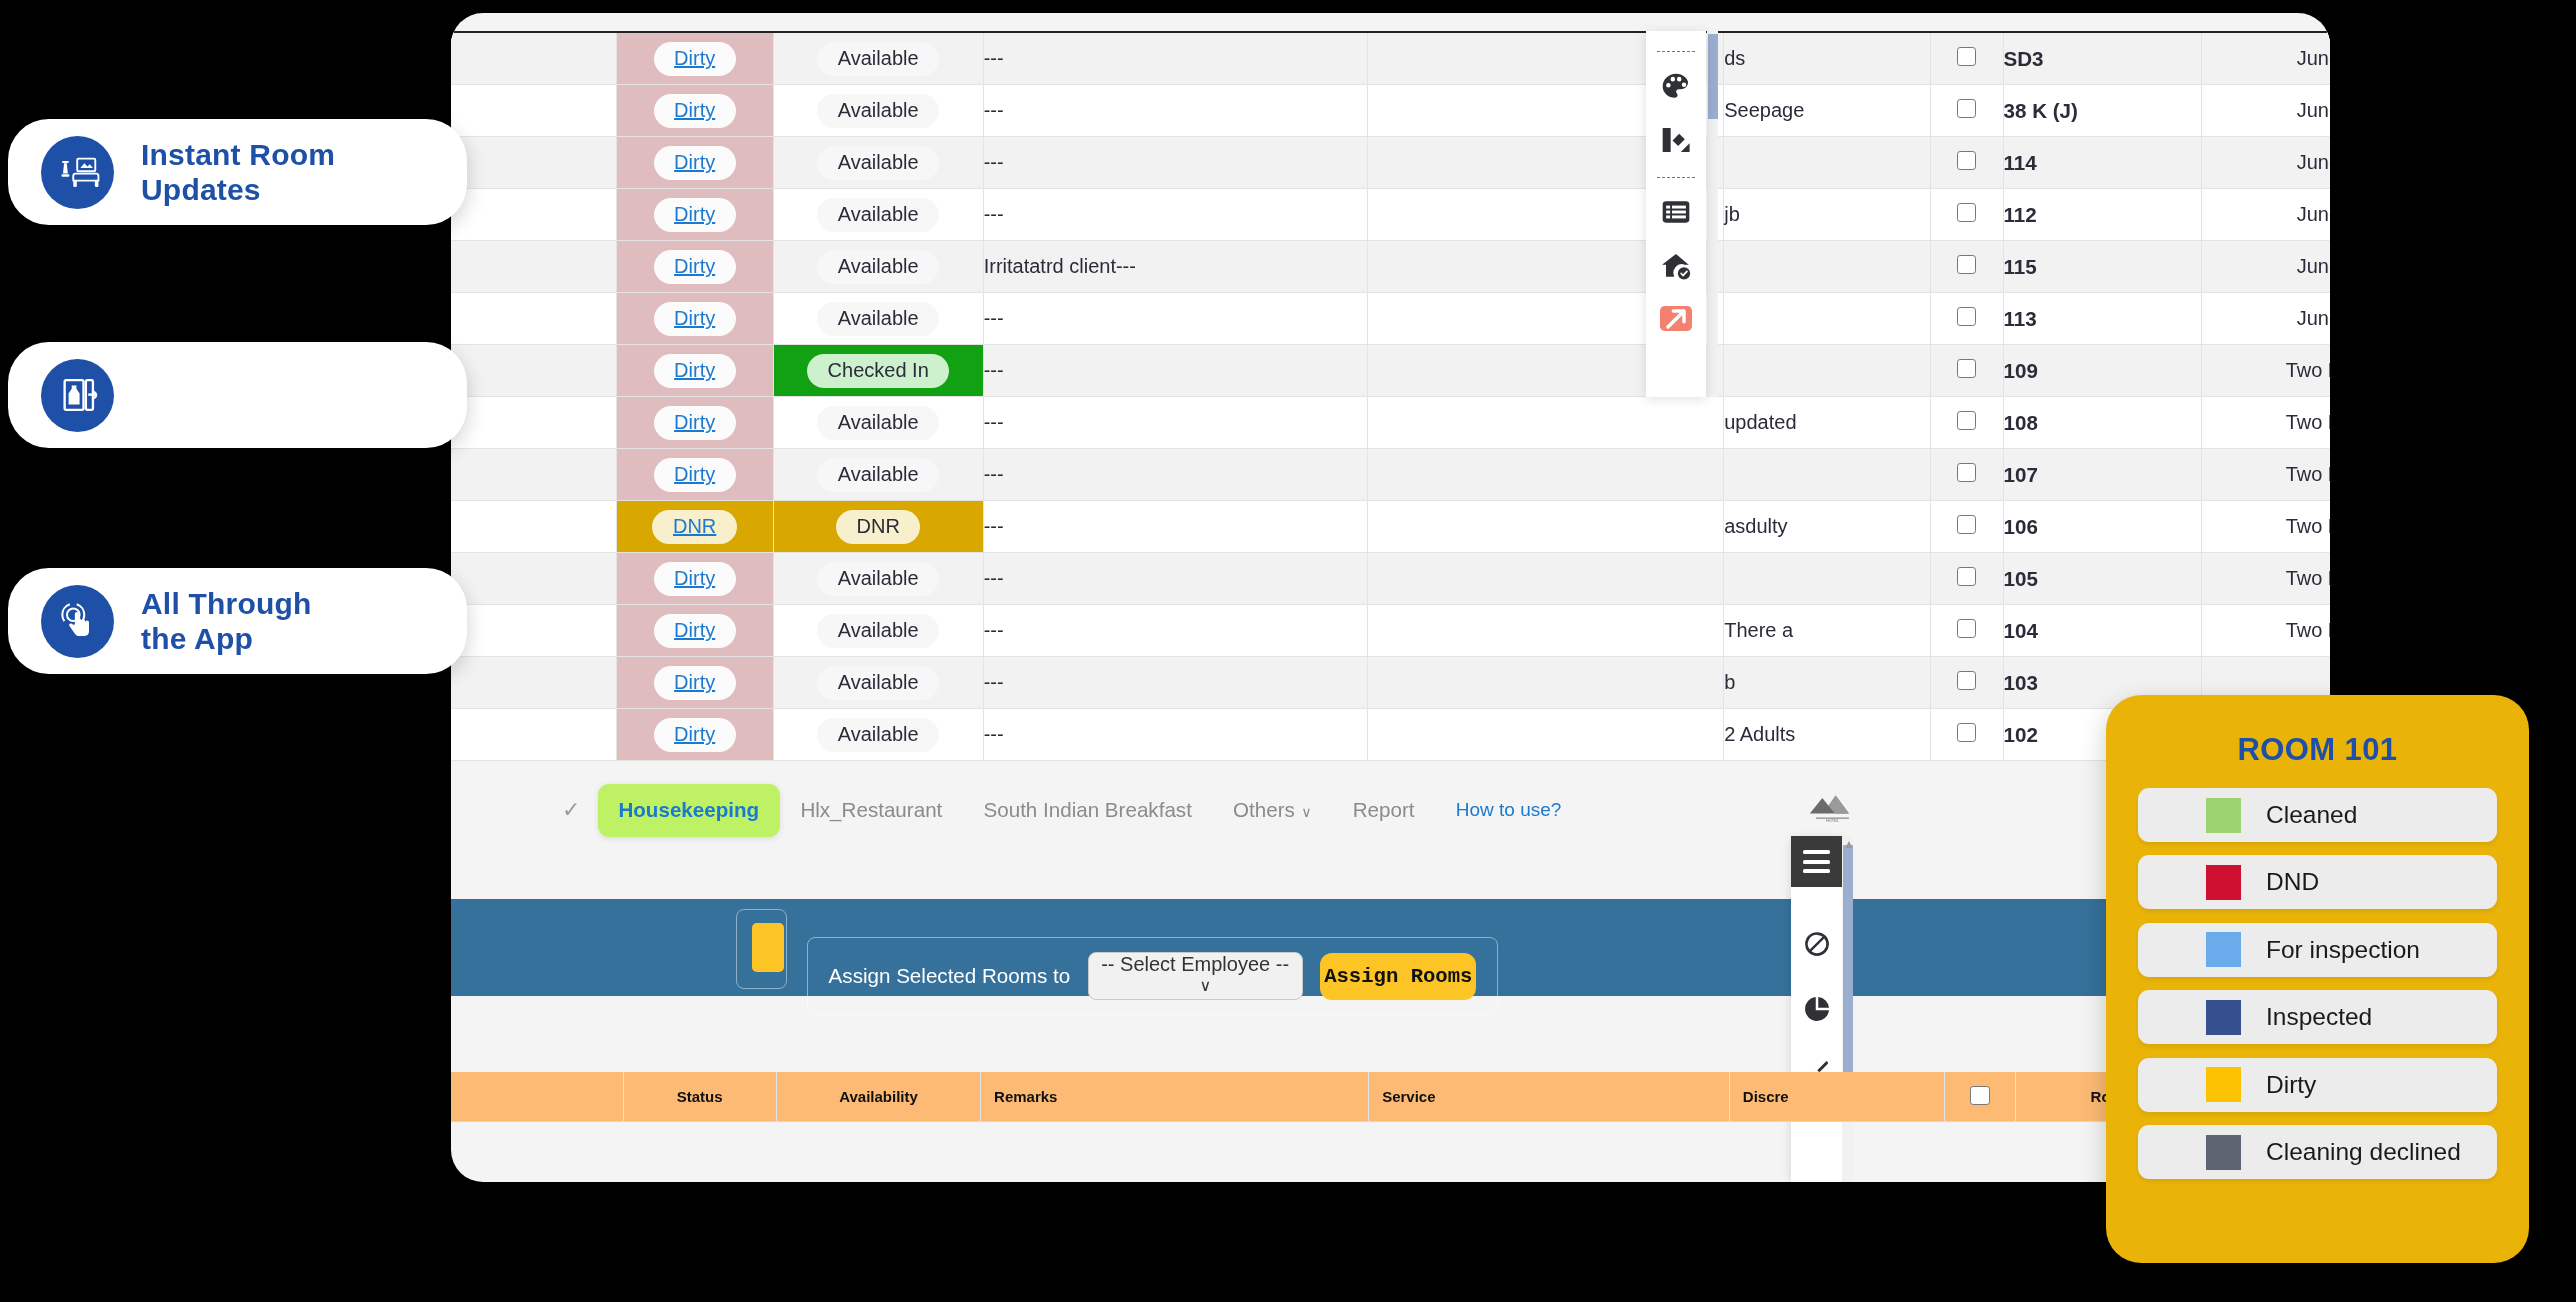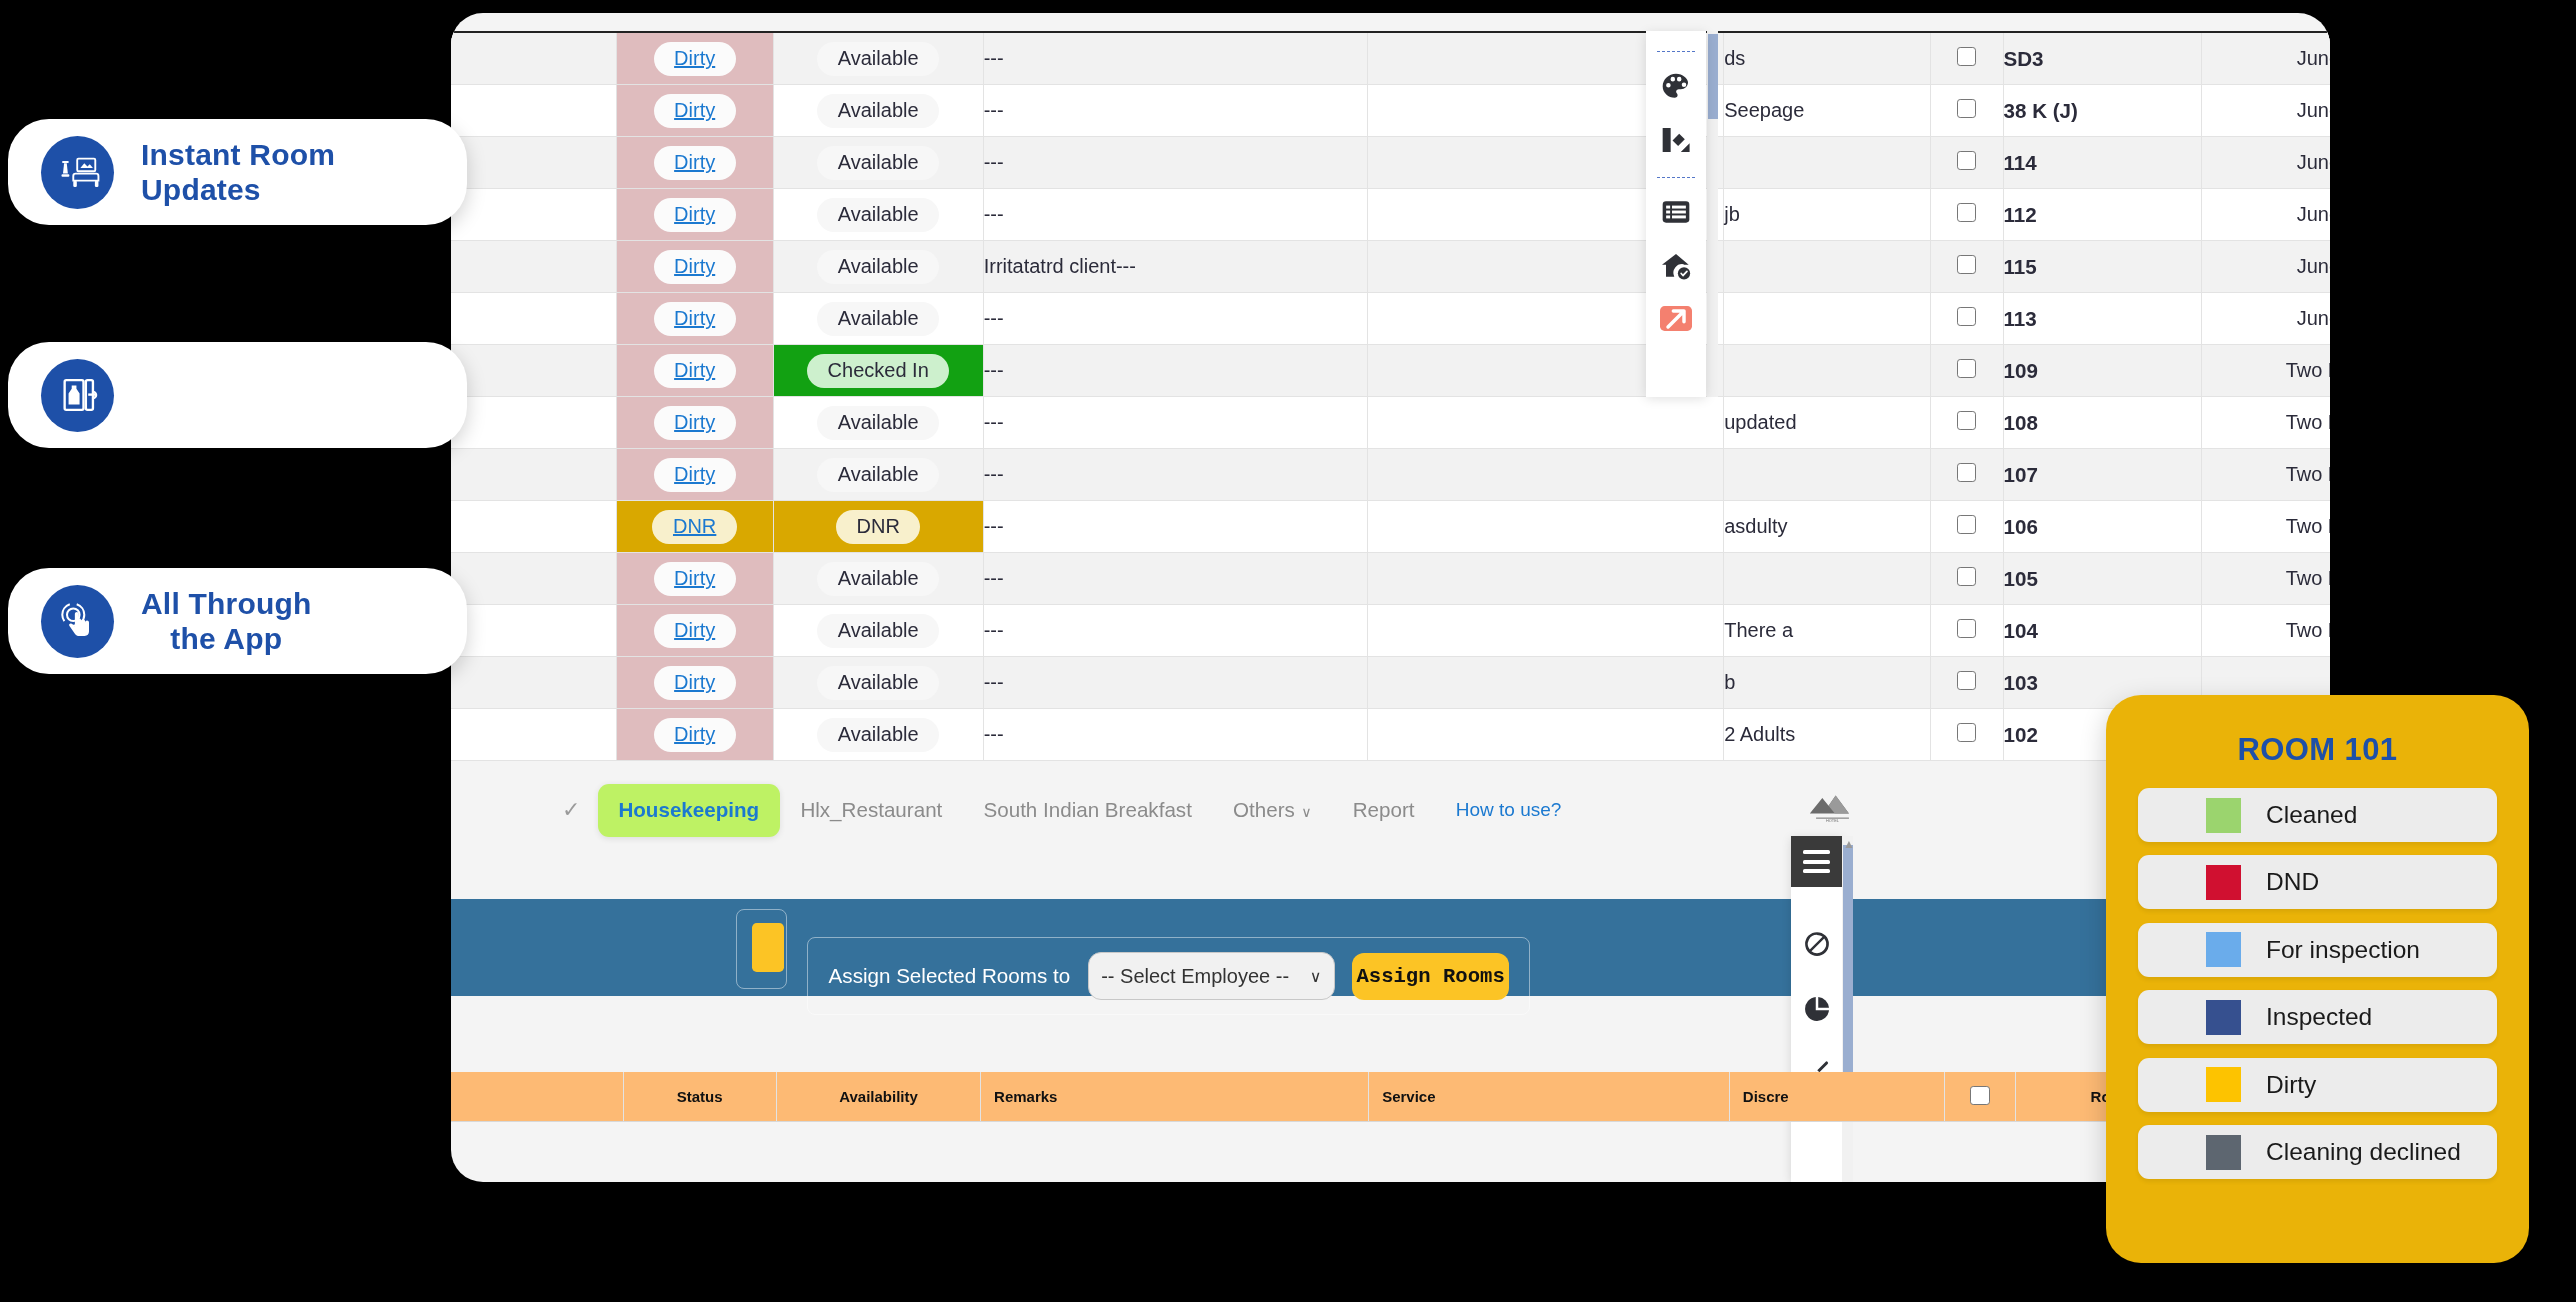--- a/index.html
+++ b/index.html
@@ -83,22 +83,22 @@
   
   #bluebar{position:absolute;left:-93px;top:886px;width:2136px;height:97px;background:#35719b;}
   #assign-group{position:absolute;left:356px;top:896px;height:78px;
     border:0.8px solid rgba(255,255,255,.45);border-radius:8px;display:flex;align-items:center;
     padding:0 20.6px;box-sizing:border-box;margin-top:28px;}
   #yellow-stub{position:absolute;left:301px;top:910px;width:32px;height:49px;
     background:#fcc425;border-radius:4.7px;}
   #yellow-stub-frame{position:absolute;left:285px;top:896px;width:49px;height:78px;
     border:0.8px solid rgba(255,255,255,.45);border-radius:8px;}
   .assign-label{color:#fff;font-size:20.6px;margin-right:17.4px;white-space:nowrap;}
-  #emp-select{background:#f1f1f1;border:0.8px solid #c8c8c8;border-radius:13px;height:46px;
-    display:flex;align-items:center;padding:0 12.7px;font-size:20px;color:#333;white-space:nowrap;}
+  #emp-select{background:#f1f1f1;border:0.8px solid #c8c8c8;border-radius:8px;height:46px;
+    display:flex;align-items:center;padding:0 12.7px;font-size:20px;color:#333;white-space:nowrap;flex-direction:column;}
   #emp-select .caret{margin-left:20.6px;font-size:16px;}
   #assign-rooms-btn{background:#fcc425;color:#111;font-weight:bold;font-size:20.6px;
     padding:12px 4px;border-radius:12px;margin-left:17.4px;white-space:nowrap;font-family:Liberation Mono, monospace;}
   #sethk-frame{position:absolute;left:1697px;top:896px;height:78px;
     border:0.8px solid rgba(255,255,255,.45);border-radius:8px;display:flex;align-items:center;
     padding:0 24px;box-sizing:border-box;color:#fff;font-size:20.6px;white-space:nowrap;}
 
   
   #sidebar-lower{position:absolute;left:1340px;top:823px;width:51px;height:346px;background:#fff;
     box-shadow:0 1.6px 9.5px rgba(0,0,0,.13);}
@@ -114,21 +114,21 @@
 
   
   .fcard{position:absolute;background:#fff;border-radius:41px;display:flex;align-items:center;
     padding-left:33px;box-sizing:border-box;box-shadow:0 6.3px 20.6px rgba(0,0,0,.18);}
   .fcard .fi{width:73px;height:73px;border-radius:50%;background:#1e50a8;flex:none;
     display:flex;align-items:center;justify-content:center;margin-right:27px;}
   .fcard .fi svg{width:44px;height:44px;fill:#fff;}
   .fcard .ft{color:#1e50a8;font-size:30px;font-weight:bold;line-height:1.17;letter-spacing:0.2px;}
   #fcard-0{left:8px;top:119px;width:459px;height:106px;}
   #fcard-1{left:8px;top:342px;width:459px;height:106px;}
-  #fcard-2{left:8px;top:568px;width:459px;height:106px;text-align:center;}
+  #fcard-2{left:8px;top:568px;width:459px;height:106px;}
 
   
   #legend{position:absolute;left:2106px;top:695px;width:423px;height:568px;background:#eab308;
     border-radius:35px;box-shadow:0 8px 27px rgba(0,0,0,.2);padding:27px 32px;box-sizing:border-box;}
   #legend-title{color:#1e50a8;font-size:31px;font-weight:bold;text-align:center;
     letter-spacing:0.4px;margin:9.5px 0 20.6px;}
   .lrow{display:flex;align-items:center;background:#ececec;border-radius:11px;height:54px;
     margin-bottom:13.4px;padding-left:68px;box-sizing:border-box;box-shadow:0 2.4px 4px rgba(0,0,0,.07);}
   .lsw{width:35px;height:35px;flex:none;margin-right:25px;}
   .llabel{font-size:24.5px;color:#1a1a1a;}

